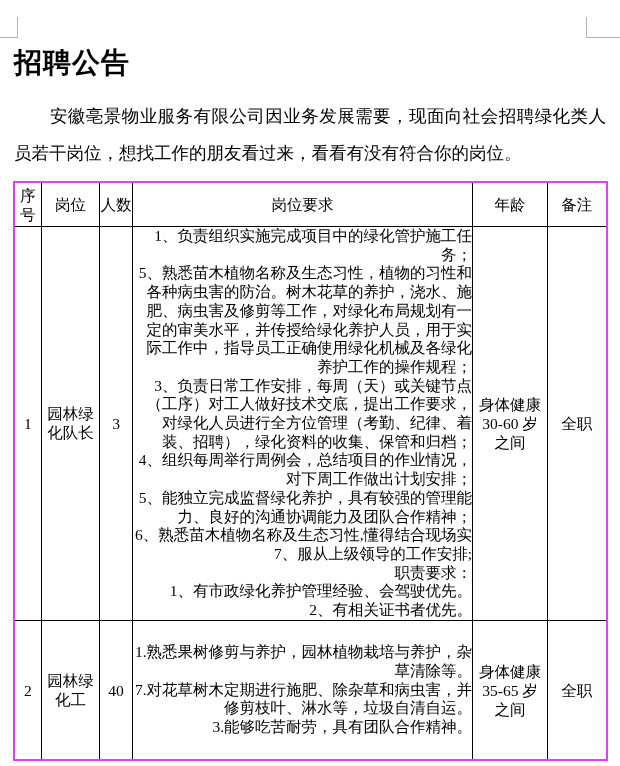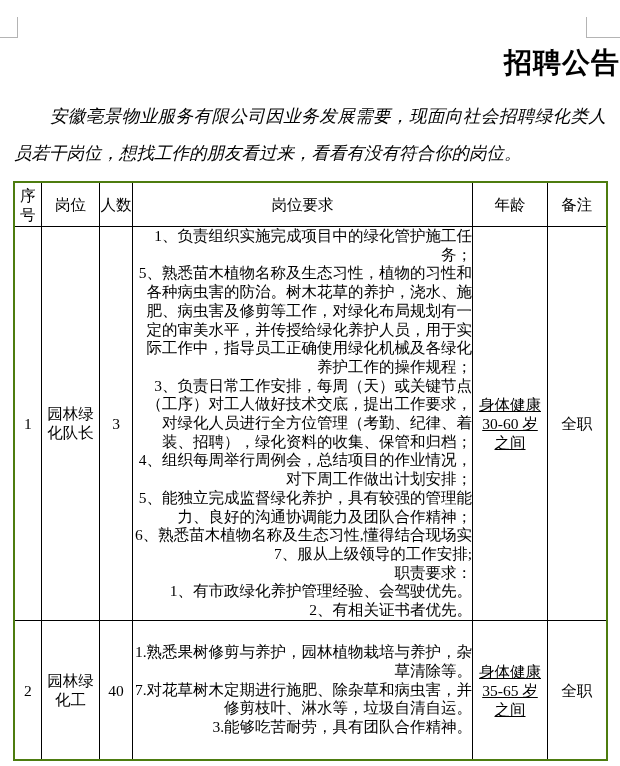--- a/index.html
+++ b/index.html
@@ -9,32 +9,31 @@
     font-family:"Liberation Serif", serif;
     position:relative;overflow:hidden;
   }
   
   .corner{position:absolute;top:17px;width:17px;height:20px;}
   .corner.left{left:0;border-right:1px solid #b4b4b4;border-bottom:1px solid #b4b4b4;}
   .corner.right{right:0;width:33px;border-left:1px solid #b4b4b4;border-bottom:1px solid #b4b4b4;}
 
   .title{
     margin:44px 0 0 14px;
-    font-size:28px;font-weight:bold;text-align:right;letter-spacing:1px;
+    font-size:28px;font-weight:bold;text-align:left;letter-spacing:1px;
   }
   .intro{
     width:592px;margin:16px auto 0 auto;
     font-size:17.5px;line-height:37px;text-align:justify;
     text-indent:2.05em;
-    font-style:italic;
   }
   table.jobs{
     width:593px;margin:9px auto 0 auto;
     border-collapse:collapse;table-layout:fixed;
-    border:2px solid #4d7c0f;
+    border:2px solid #d946ef;
   }
   table.jobs th, table.jobs td{
     border:1px solid #000;
     font-weight:normal;
     font-size:15.5px;
     padding:0;
   }
   table.jobs th{height:43px;text-align:center;vertical-align:middle;line-height:19px;}
   .col-no{width:28px;}
   .col-pos{width:58px;}
@@ -43,21 +42,21 @@
   .col-age{width:75px;}
   .col-note{width:59px;}
   td.center{text-align:center;vertical-align:middle;line-height:19px;}
   td.pos{padding:0 3px;}
   td.req{
     text-align:right;vertical-align:middle;
     padding:3px 4px 3px 5px;
     line-height:18.7px;
   }
   .req-line{margin:0;}
-  td.age{white-space:pre-line;text-decoration:underline;}
+  td.age{white-space:pre-line;}
   tr.row1{height:377px;}
   tr.row2{height:140px;}
 </style>
 </head>
 <body>
 
 <div class="corner left"></div>
 <div class="corner right"></div>
 
 <div class="doc">

